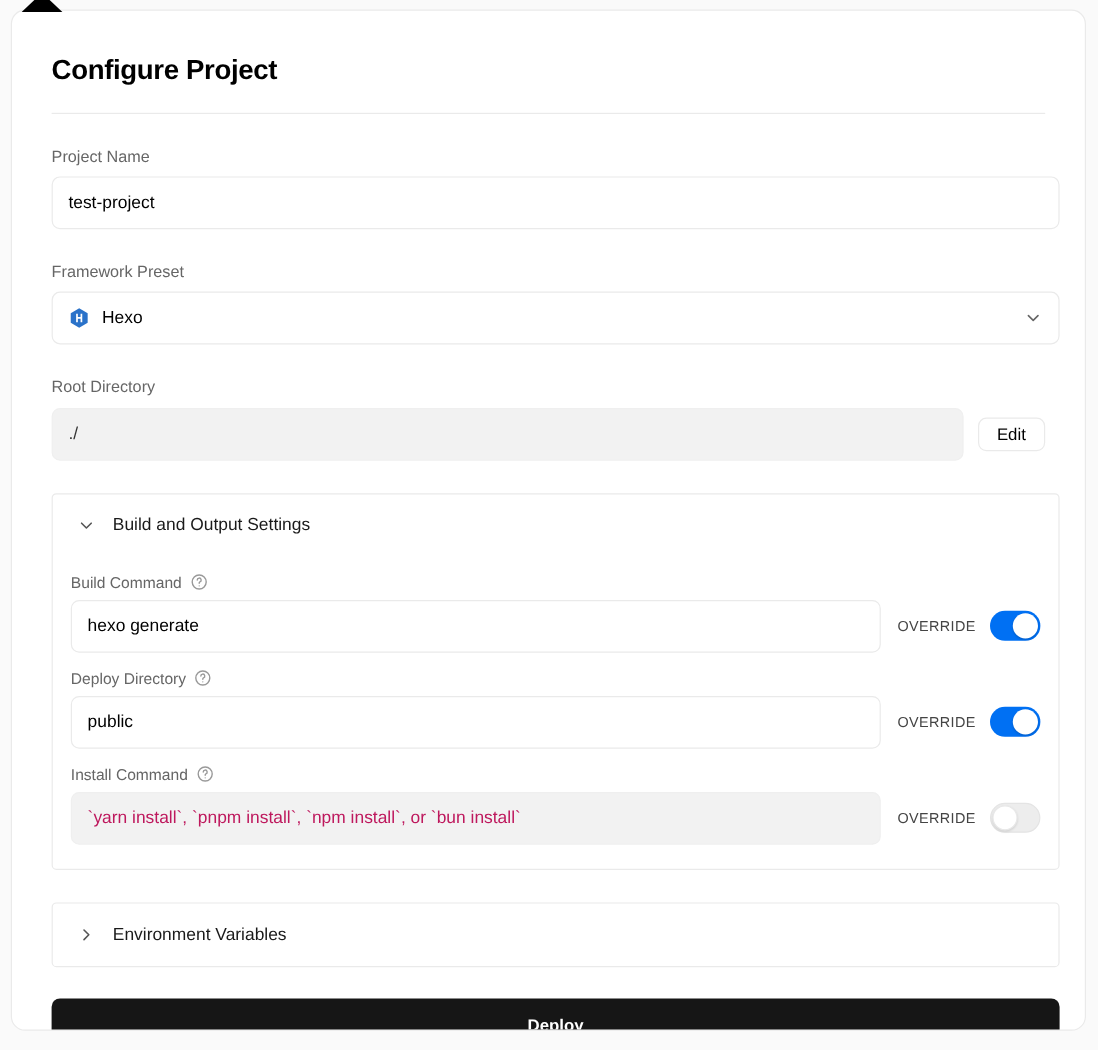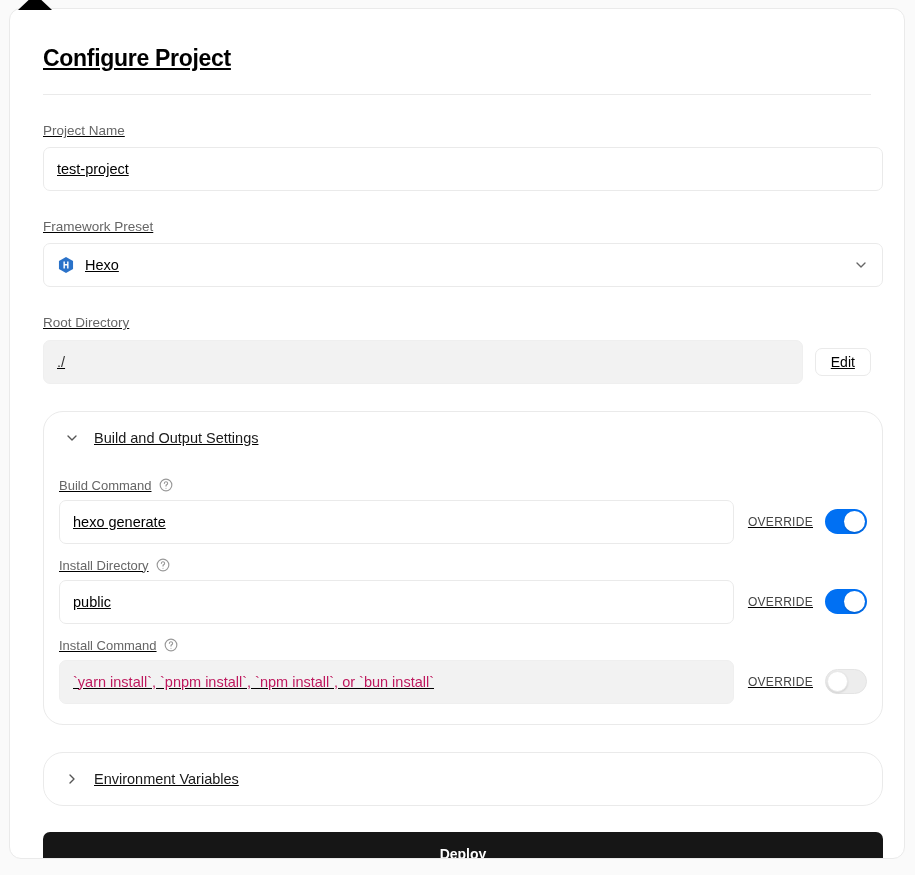--- a/index.html
+++ b/index.html
@@ -39,21 +39,20 @@
     position: absolute;
     left: 9px;
     top: 8px;
     width: 896px;
     height: 851px;
     background: #ffffff;
     border: 1px solid #eaeaea;
     border-radius: 12px;
     padding: 0 33px;
     overflow: hidden;
-    text-decoration: underline;
   }
 
   .page-title {
     font-size: 23px;
     font-weight: bold;
     color: #000000;
     letter-spacing: -0.3px;
     margin: 36px 0 0 0;
     padding: 0 0 22px 0;
   }
@@ -132,21 +131,21 @@
     align-items: center;
     justify-content: center;
     cursor: pointer;
     font-family: "Liberation Sans", sans-serif;
   }
 
   
   .panel {
     width: 840px;
     border: 1px solid #eaeaea;
-    border-radius: 20px;
+    border-radius: 4px;
     background: #ffffff;
     margin-top: 27px;
     overflow: hidden;
   }
   .panel-header {
     display: flex;
     align-items: center;
     gap: 14px;
     padding: 18px 20px;
     cursor: pointer;
@@ -303,21 +302,21 @@
       </div>
       <div class="cmd-row">
         <div class="cmd-input">hexo generate</div>
         <span class="override-label">OVERRIDE</span>
         <div class="toggle">
             <span class="knob"></span>
           </div>
       </div>
 
       <div class="sub-label-row">
-        <span class="sub-label">Install Directory</span>
+        <span class="sub-label">Deploy Directory</span>
         <span>
           <svg class="help-icon" viewBox="0 0 24 24" fill="none" stroke="#999" stroke-width="2">
             <circle cx="12" cy="12" r="10"></circle>
             <path d="M9.2 9.2a2.8 2.8 0 1 1 3.8 2.6c-.7.3-1 .9-1 1.7v.4" stroke-linecap="round"></path>
             <circle cx="12" cy="17.4" r="0.9" fill="#999" stroke="none"></circle>
           </svg>
         </span>
       </div>
       <div class="cmd-row">
         <div class="cmd-input">public</div>

